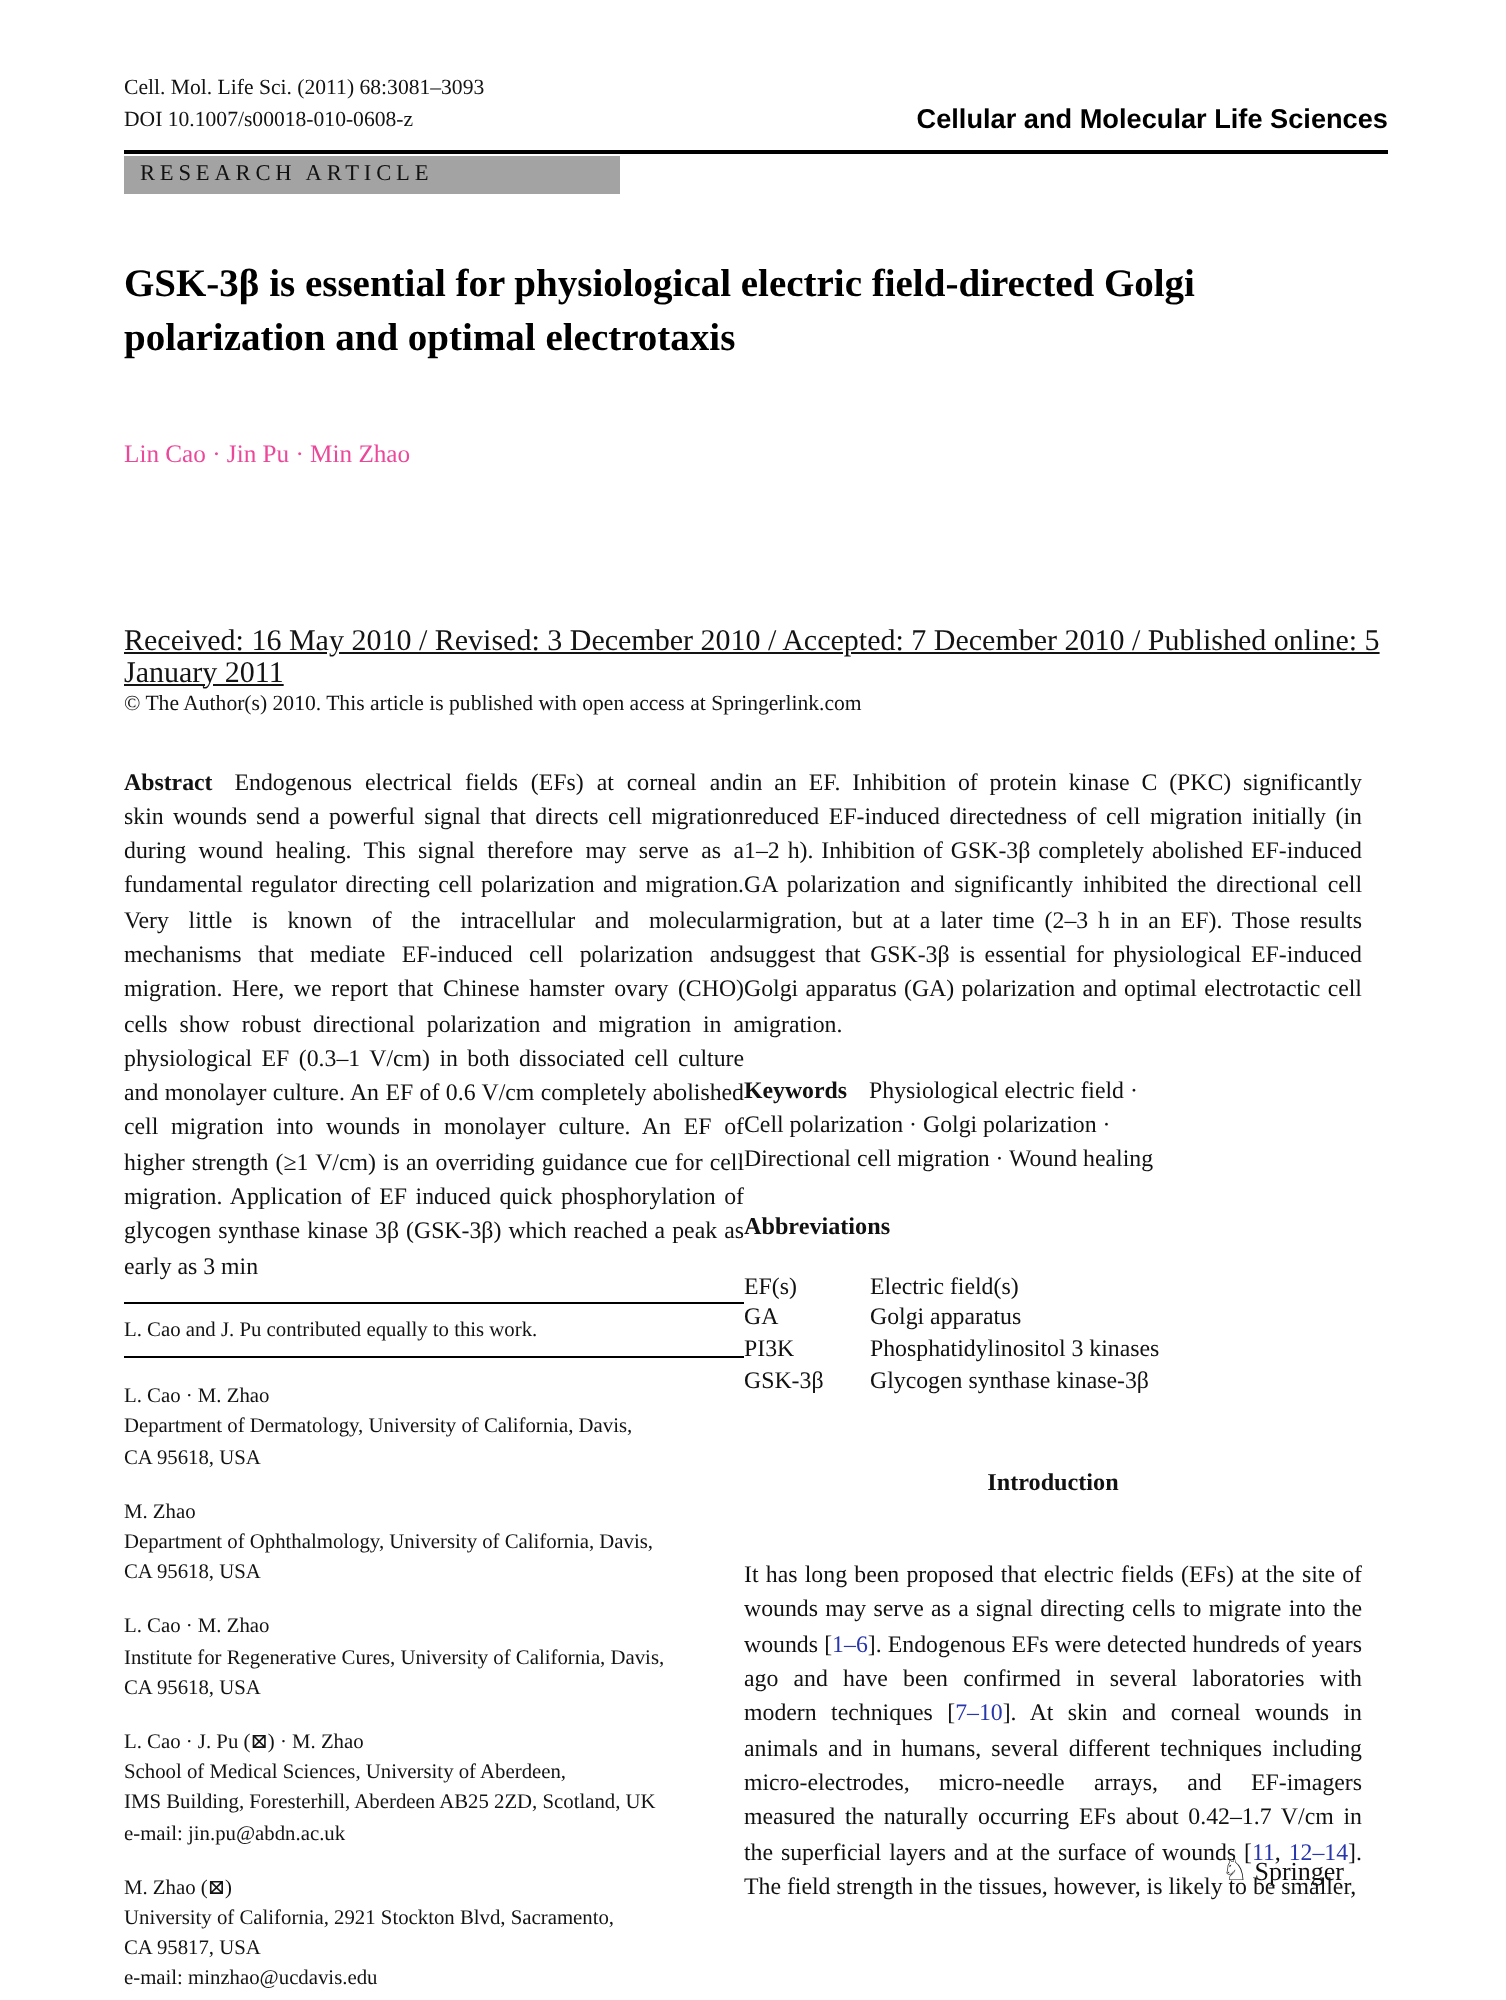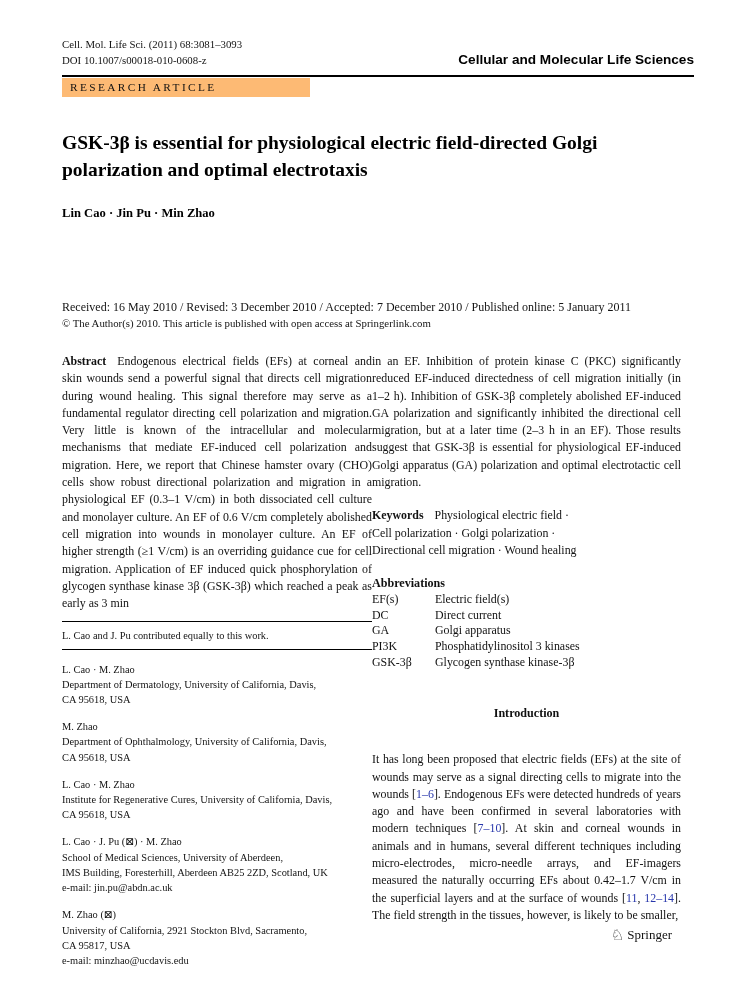--- a/index.html
+++ b/index.html
@@ -17,51 +17,51 @@
   
   .hdr { display: flex; justify-content: space-between; align-items: flex-end; }
   .hdr-left { font-size: 10.8px; line-height: 16px; color: #121212; }
   .hdr-journal {
     font-family: "Liberation Sans", "DejaVu Sans", sans-serif;
     font-weight: bold; font-size: 13.6px; color: #000;
     padding-bottom: 1px;
   }
   .toprule { border-top: 2px solid #000; margin-top: 7px; }
   .research-bar {
-    width: 240px; height: 19px; background: #fdba74;
+    width: 240px; height: 19px; background: #a3a3a3;
     font-size: 11.3px; letter-spacing: 2.4px; color: #111;
     line-height: 19px; padding-left: 8px; margin-top: 1px;
   }
 
   
   .title {
     margin-top: 33px; font-size: 19.5px; font-weight: bold;
     line-height: 26.5px; color: #000; max-width: 640px;
   }
-  .authors { margin-top: 23px; font-size: 12.6px; font-weight: bold; color: #000000; }
-  .history { margin-top: 79px; font-size: 12px; line-height: 15.5px; color: #131313; }
+  .authors { margin-top: 37px; font-size: 12.6px; font-weight: normal; color: #ec4899; }
+  .history { margin-top: 79px; font-size: 15px; line-height: 15.5px; color: #131313; text-decoration: underline; }
   .copyright { font-size: 10.8px; line-height: 15.5px; color: #131313; }
 
   
   .cols { display: grid; grid-template-columns: 310px 309px; margin-top: 22px; }
   .body-text { font-size: 11.9px; line-height: 17.3px; text-align: justify; margin: 0; }
   .runin { font-weight: bold; margin-right: 11px; }
 
   
   .fn { margin-top: 9px; font-size: 10.4px; line-height: 15.2px; color: #131313; }
   .fn-rule { border-top: 1.2px solid #000; margin: 0 0 6px 0; }
   .fn-equal { margin-bottom: 5px; }
   .aff-block { margin-top: 12px; }
 
   
   .kw { margin: 16px 0 0 0; font-size: 11.9px; line-height: 17.3px; }
 
   
   .abbr { margin-top: 17px; }
-  .abbr-head { font-size: 12.1px; font-weight: bold; margin-bottom: 1px; }
+  .abbr-head { font-size: 12.1px; font-weight: bold; margin-bottom: 15px; }
   .abbr-row { display: flex; font-size: 11.9px; line-height: 15.6px; }
   .abbr-term { width: 63px; flex: 0 0 63px; }
   .abbr-def { flex: 1; }
 
   
   .sec-head { font-size: 12.1px; font-weight: bold; margin: 36px 0 0 0; text-align: center; }
   .intro-p { margin-top: 30px; }
   .cite { color: #2736ab; }
 
   
@@ -149,24 +149,20 @@
           <span>Directional cell migration · Wound healing</span>
         </p>
 
         <div class="abbr">
           <div class="abbr-head">Abbreviations</div>
           <div class="abbr-row">
             <span class="abbr-term">EF(s)</span>
             <span class="abbr-def">Electric field(s)</span>
           </div>
           <div class="abbr-row">
-            <span class="abbr-term">DC</span>
-            <span class="abbr-def">Direct current</span>
-          </div>
-          <div class="abbr-row">
             <span class="abbr-term">GA</span>
             <span class="abbr-def">Golgi apparatus</span>
           </div>
           <div class="abbr-row">
             <span class="abbr-term">PI3K</span>
             <span class="abbr-def">Phosphatidylinositol 3 kinases</span>
           </div>
           <div class="abbr-row">
             <span class="abbr-term">GSK-3β</span>
             <span class="abbr-def">Glycogen synthase kinase-3β</span>

